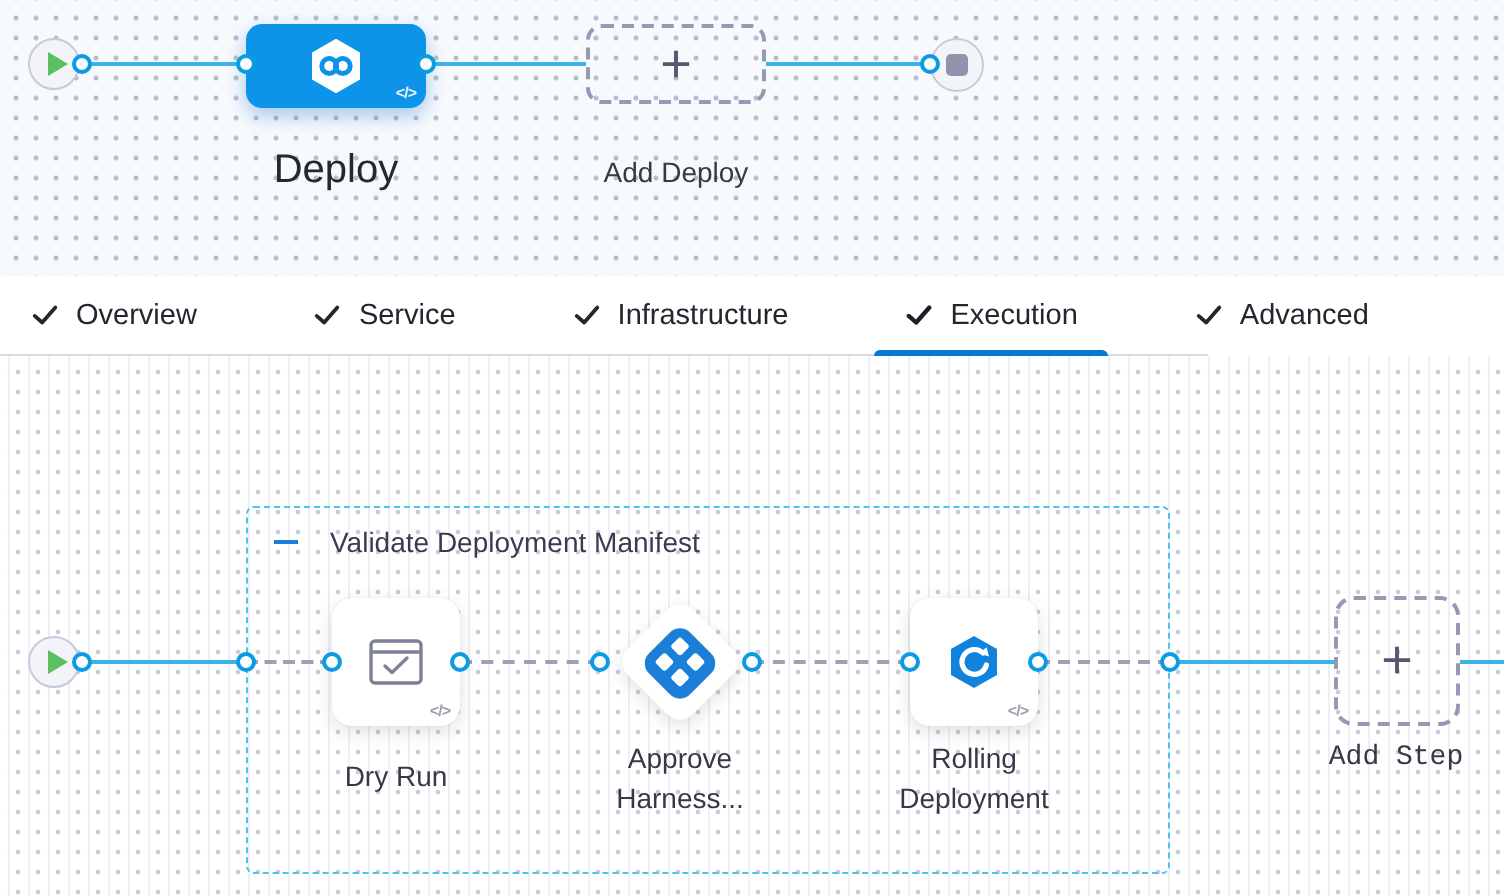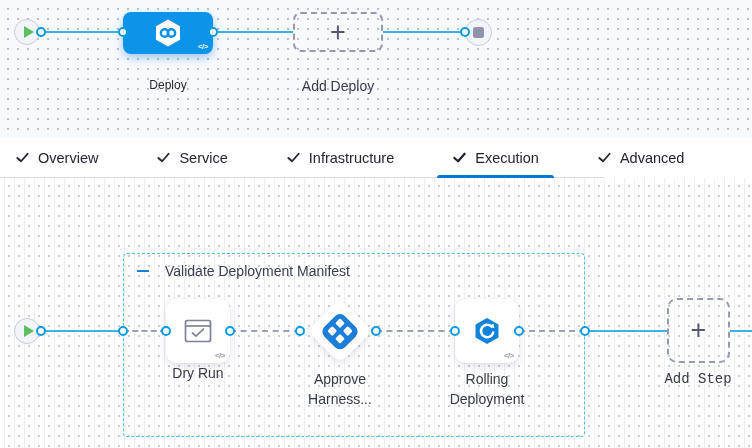--- a/index.html
+++ b/index.html
@@ -140,21 +140,21 @@
 
     <div class="dash-box" style="left:293px; top:12px; width:90px; height:40px; border-radius:8px;">
       <span class="plus">+</span>
     </div>
 
     <div class="dot" style="left:460px; top:27px;"></div>
     <div class="round-node" style="left:465px; top:19px; width:27px; height:27px;">
       <div class="stop-sq"></div>
     </div>
 
-    <div class="node-label" style="left:123px; top:75px; width:90px; font-size:12px; color:#26272f;">Deploy</div>
+    <div class="node-label" style="left:123px; top:75px; width:90px; font-size:20px; color:#26272f;">Deploy</div>
     <div class="node-label" style="left:293px; top:76px; width:90px;">Add Deploy</div>
   </div>
 
   <div class="tabbar">
     <div class="tab">
       <svg width="15" height="15" viewBox="0 0 16 16">
           <polyline points="2.5,8.5 6.5,12 13.5,4" fill="none" stroke="#24252e" stroke-width="2" stroke-linecap="round" stroke-linejoin="round"></polyline>
         </svg>
       <span>Overview</span>
     </div>
@@ -239,19 +239,19 @@
         <path d="M20.5 11.5 A6.2 6.2 0 1 0 22.2 17.5" fill="none" stroke="#ffffff" stroke-width="2.6" stroke-linecap="round"></path>
         <polygon points="18.5,11.8 23.5,13.2 22.3,8.6" fill="#ffffff"></polygon>
       </svg>
       <span class="code-chip">&lt;/&gt;</span>
     </div>
 
     <div class="dash-box" style="left:667px; top:120px; width:63px; height:65px;">
       <span class="plus">+</span>
     </div>
 
-    <div class="node-label" style="left:148px; top:185px; width:100px;">Dry Run</div>
+    <div class="node-label" style="left:148px; top:200px; width:100px;">Dry Run</div>
     <div class="node-label" style="left:290px; top:191px; width:100px;">Approve Harness...</div>
     <div class="node-label" style="left:437px; top:191px; width:100px;">Rolling Deployment</div>
     <div class="node-label" style="left:648px; top:191px; width:100px;font-family:Liberation Mono, monospace;">Add Step</div>
   </div>
 
 </div>
 
 </body></html>

